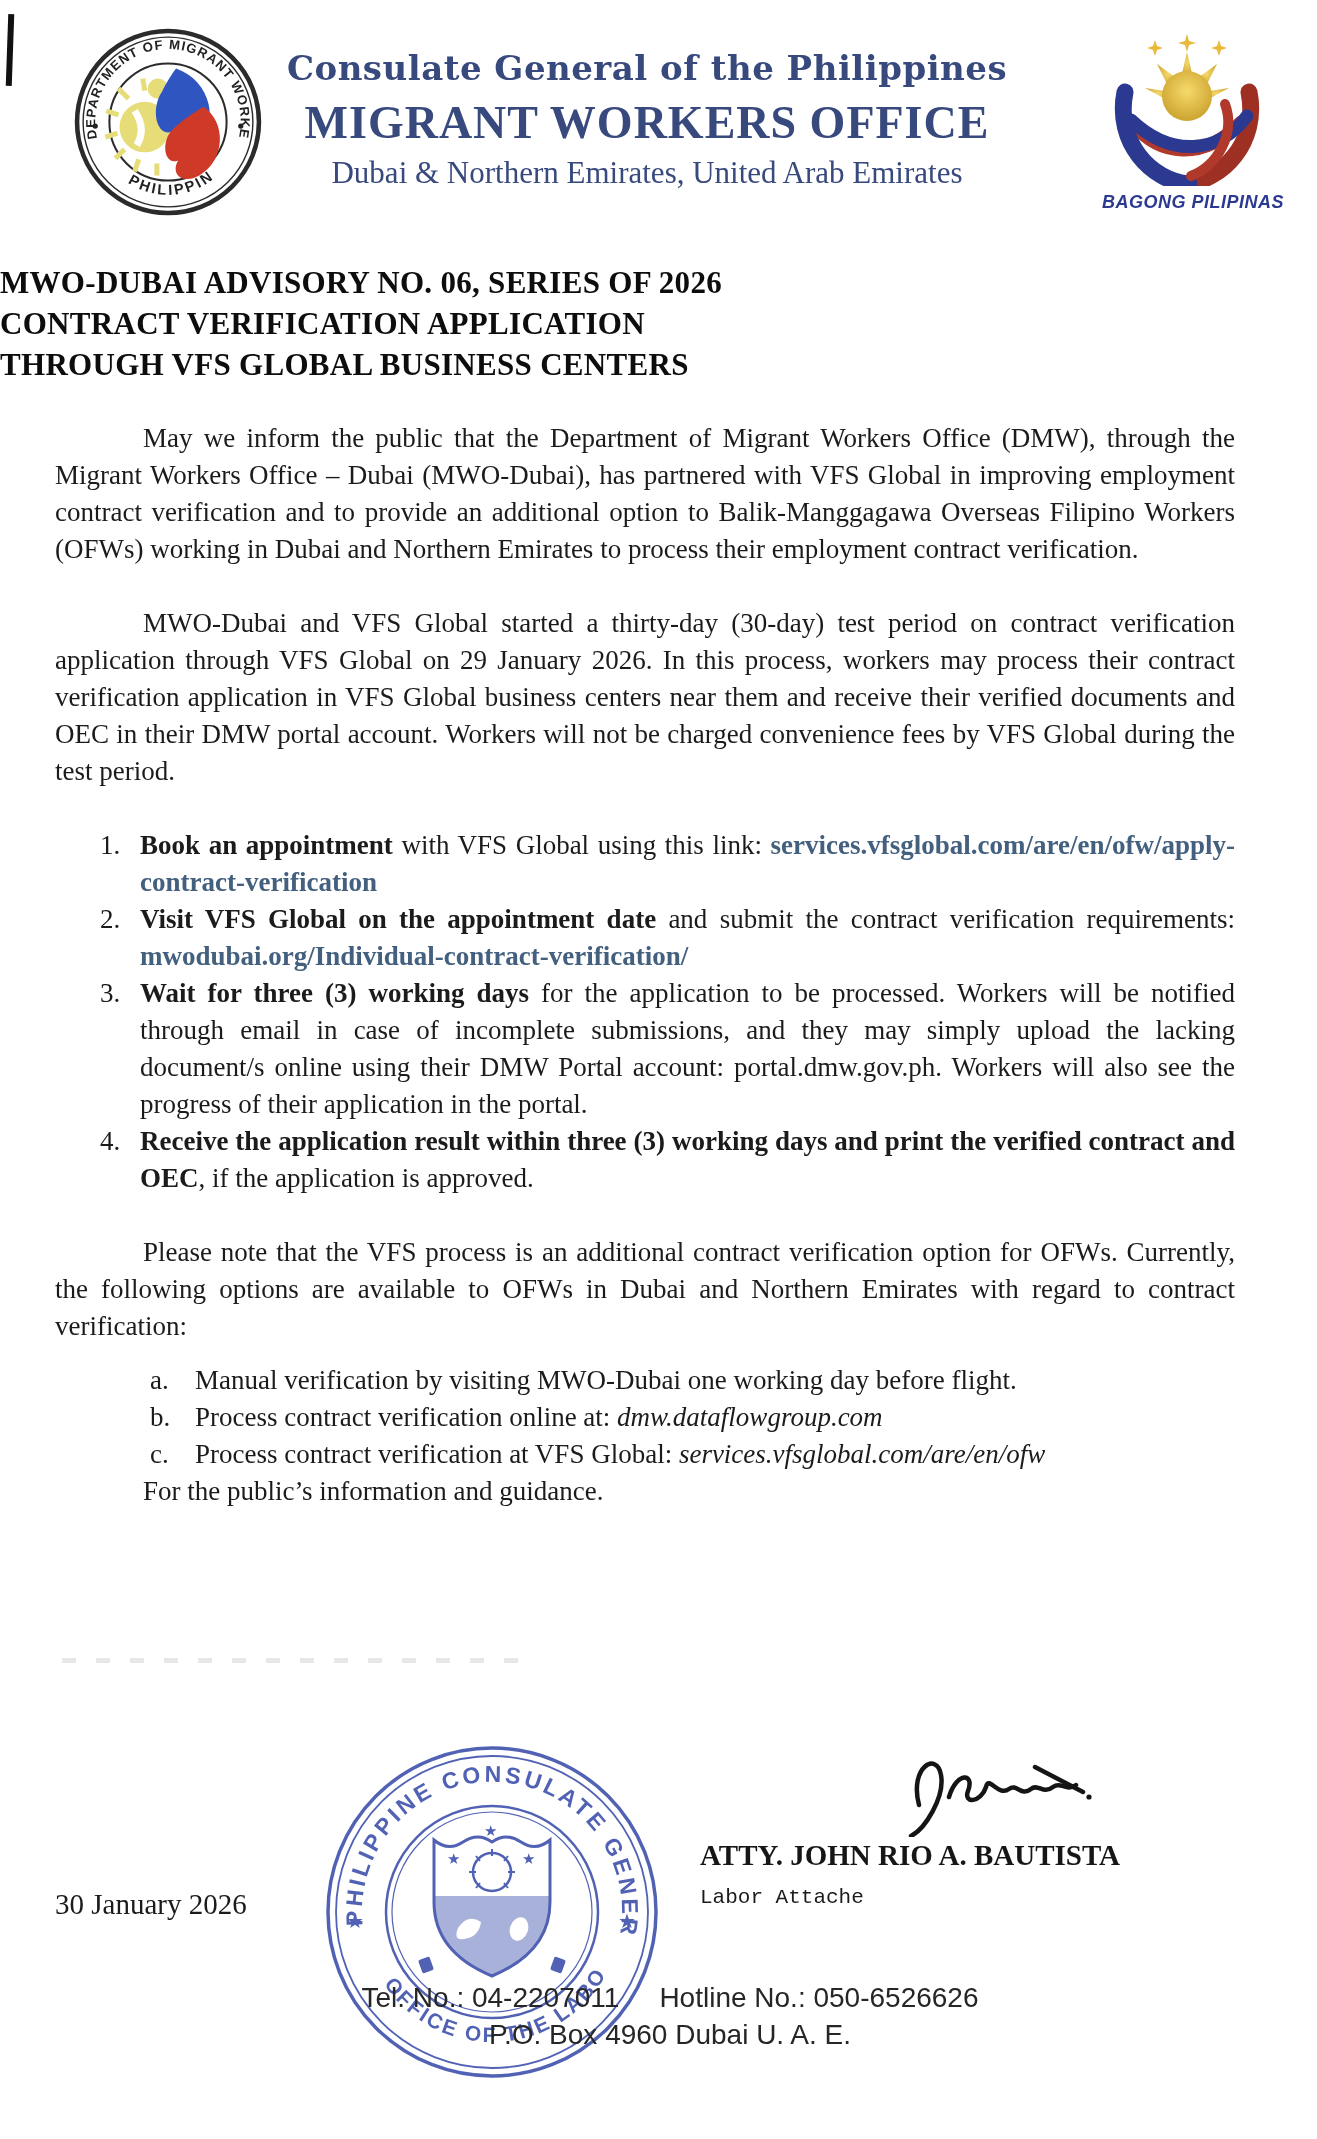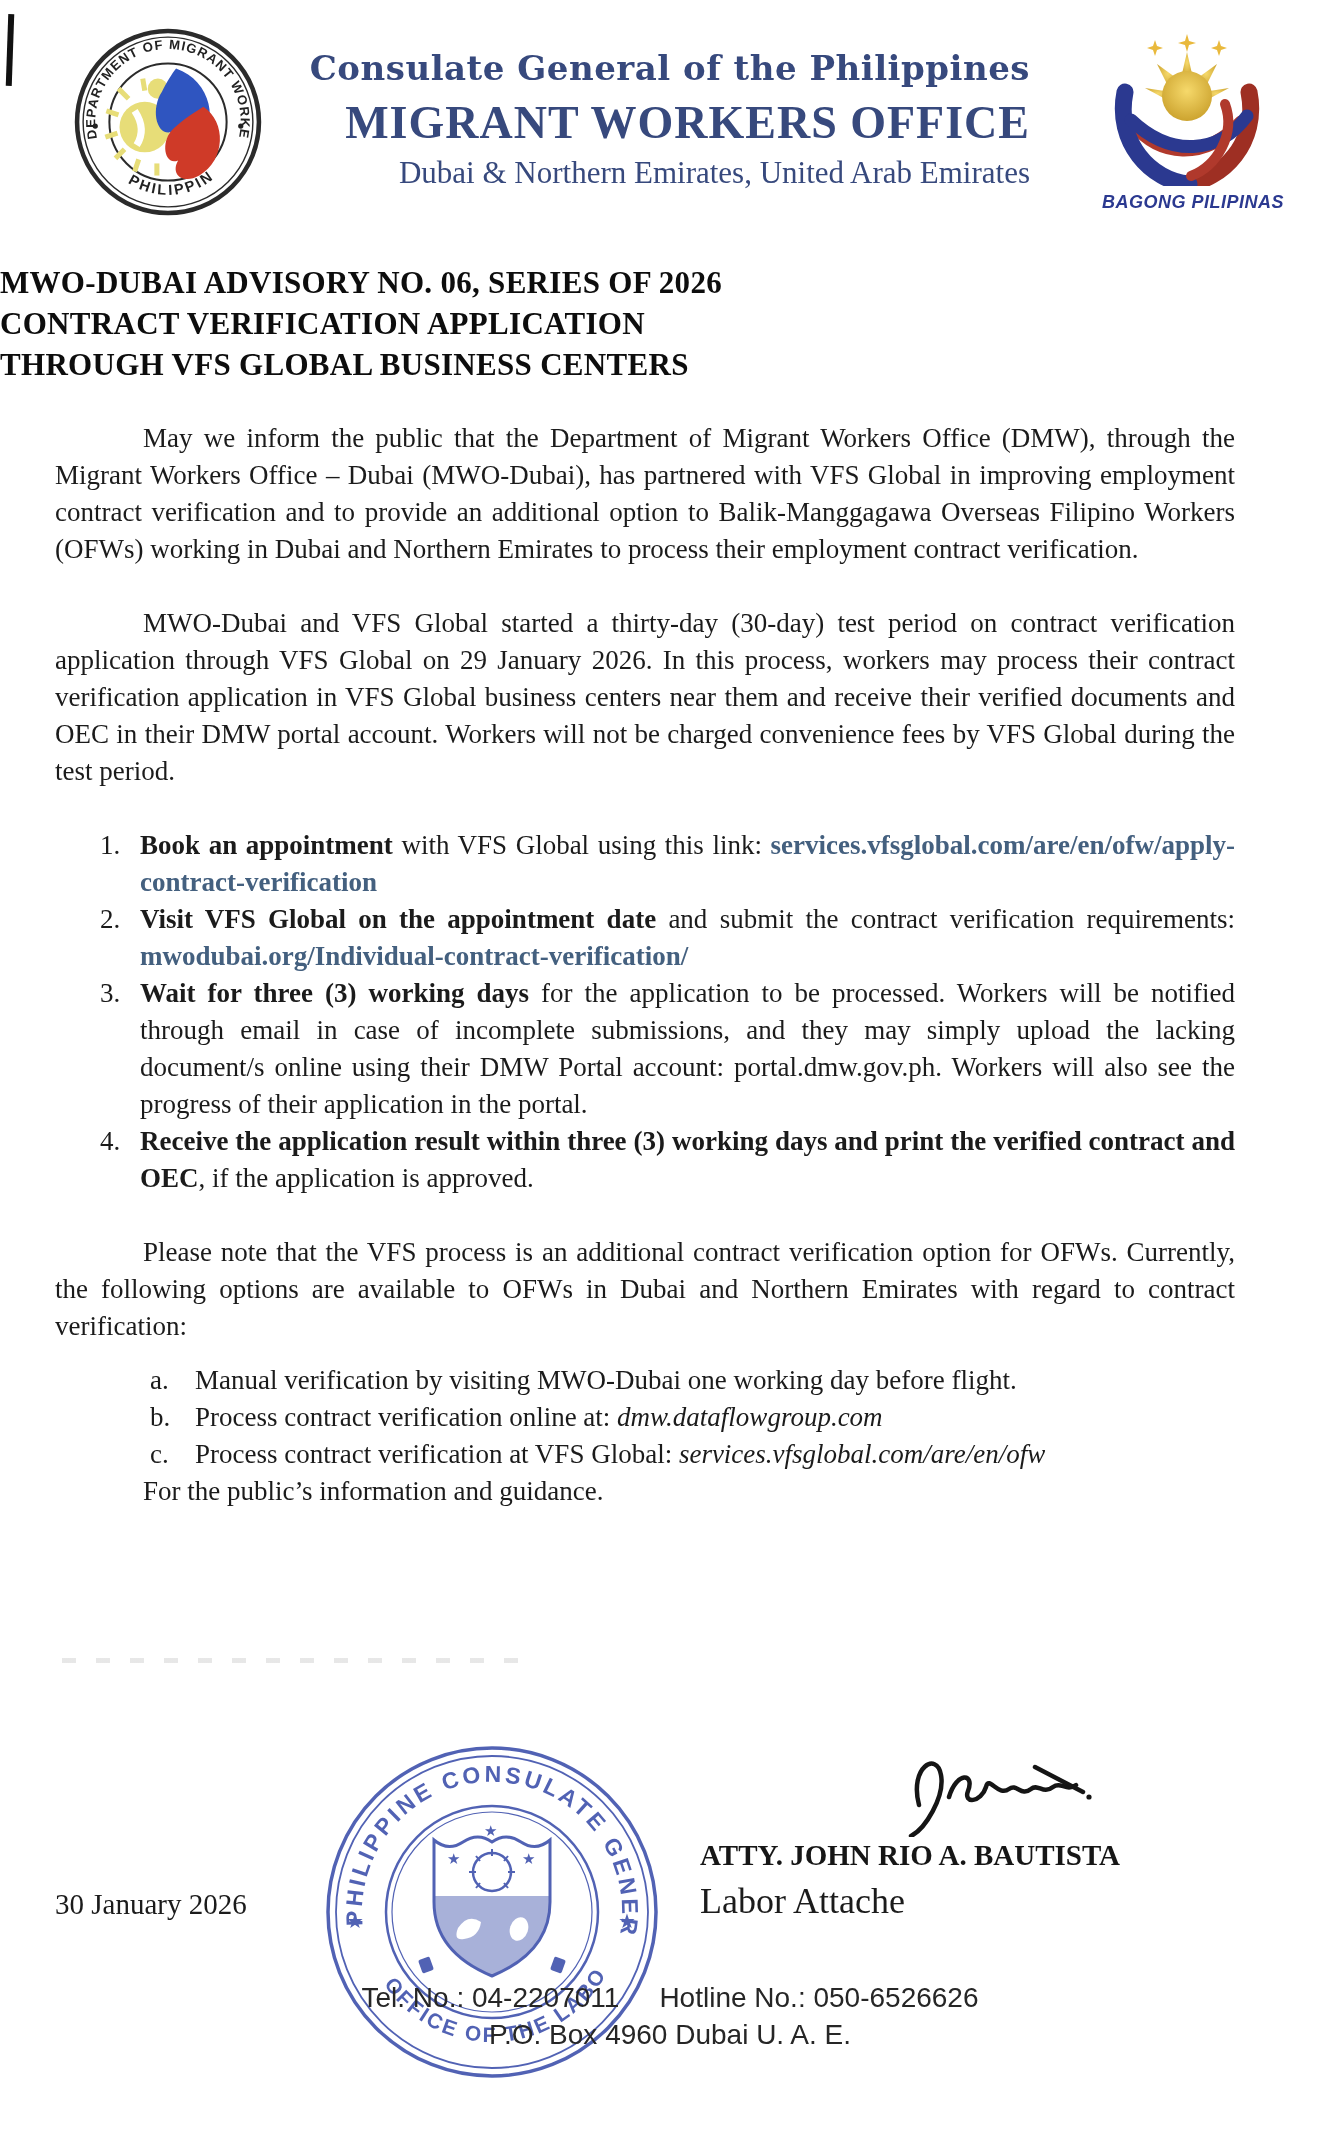--- a/index.html
+++ b/index.html
@@ -5,21 +5,21 @@
   html,body{margin:0;padding:0;background:#e8e8e8;}
   .page{position:relative;width:1317px;height:2139px;background:#ffffff;margin:0 auto;overflow:hidden;
         font-family:"Liberation Serif", serif;color:#1b1b1b;}
   
   .edge-mark{position:absolute;left:7px;top:14px;width:6px;height:72px;background:#111;transform:rotate(2deg);}
   .smudge{position:absolute;left:62px;top:1658px;width:470px;height:5px;opacity:.35;
           background:repeating-linear-gradient(90deg,#bbb 0 14px,transparent 14px 34px);}
   
   .header{position:absolute;left:0;top:0;width:1317px;height:230px;}
   .seal-dmw{position:absolute;left:72px;top:26px;}
-  .header-center{position:absolute;left:280px;top:48px;width:750px;text-align:right;color:var(--header-navy);}
+  .header-center{position:absolute;left:272px;top:48px;width:750px;text-align:center;color:var(--header-navy);}
   .org-line1{font-family:"DejaVu Serif",serif;font-weight:bold;font-size:34px;letter-spacing:.5px;}
   .org-line2{font-family:Liberation Serif, serif;font-weight:bold;font-size:46px;letter-spacing:1px;margin-top:8px;}
   .org-line3{font-size:31px;margin-top:6px;}
   .logo-bagong{position:absolute;left:1102px;top:34px;width:170px;text-align:center;}
   .bagong-text{font-family:"Liberation Sans",sans-serif;font-weight:bold;font-style:italic;
                font-size:18px;letter-spacing:.5px;color:var(--logo-blue);margin-top:2px;white-space:nowrap;}
   
   .advisory-title{position:absolute;left:0;top:262px;width:1290px;text-align:left;
         font-weight:bold;font-size:31px;line-height:41px;color:#0d0d0d;letter-spacing:.3px;}
   
@@ -34,21 +34,21 @@
   .seg-bold{font-weight:bold;}
   .seg-link{font-weight:bold;color:var(--link-blue);}
   .seg-italic{font-style:italic;}
   .closing{margin-top:18px;}
   
   .date-line{position:absolute;left:55px;top:1888px;font-size:29px;}
   .stamp{position:absolute;left:322px;top:1742px;opacity:.92;}
   .sig-block{position:absolute;left:700px;top:1745px;width:580px;text-align:left;}
   .sig-scribble{display:block;margin:0 auto;}
   .sig-name{font-weight:bold;font-size:29px;margin-top:2px;color:#161616;}
-  .sig-title{font-size:36px;margin-top:8px;}
+  .sig-title{font-size:21px;margin-top:14px;font-family:Liberation Mono, monospace;}
   .footer-contacts{position:absolute;left:0;top:1982px;width:1340px;text-align:center;
                    font-family:"Liberation Sans",sans-serif;font-size:28px;color:#262626;z-index:5;}
   .footer-line2{margin-top:5px;}
   .tel-gap{display:inline-block;width:40px;}
 </style>
 </head>
 <body>
 
 <div class="page">
 

